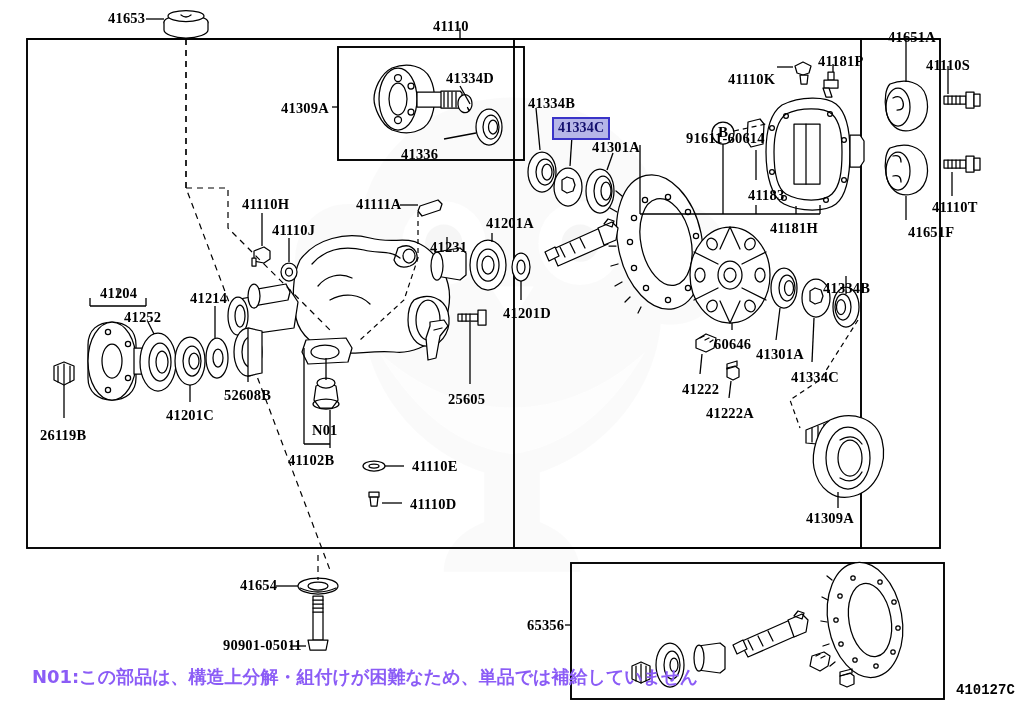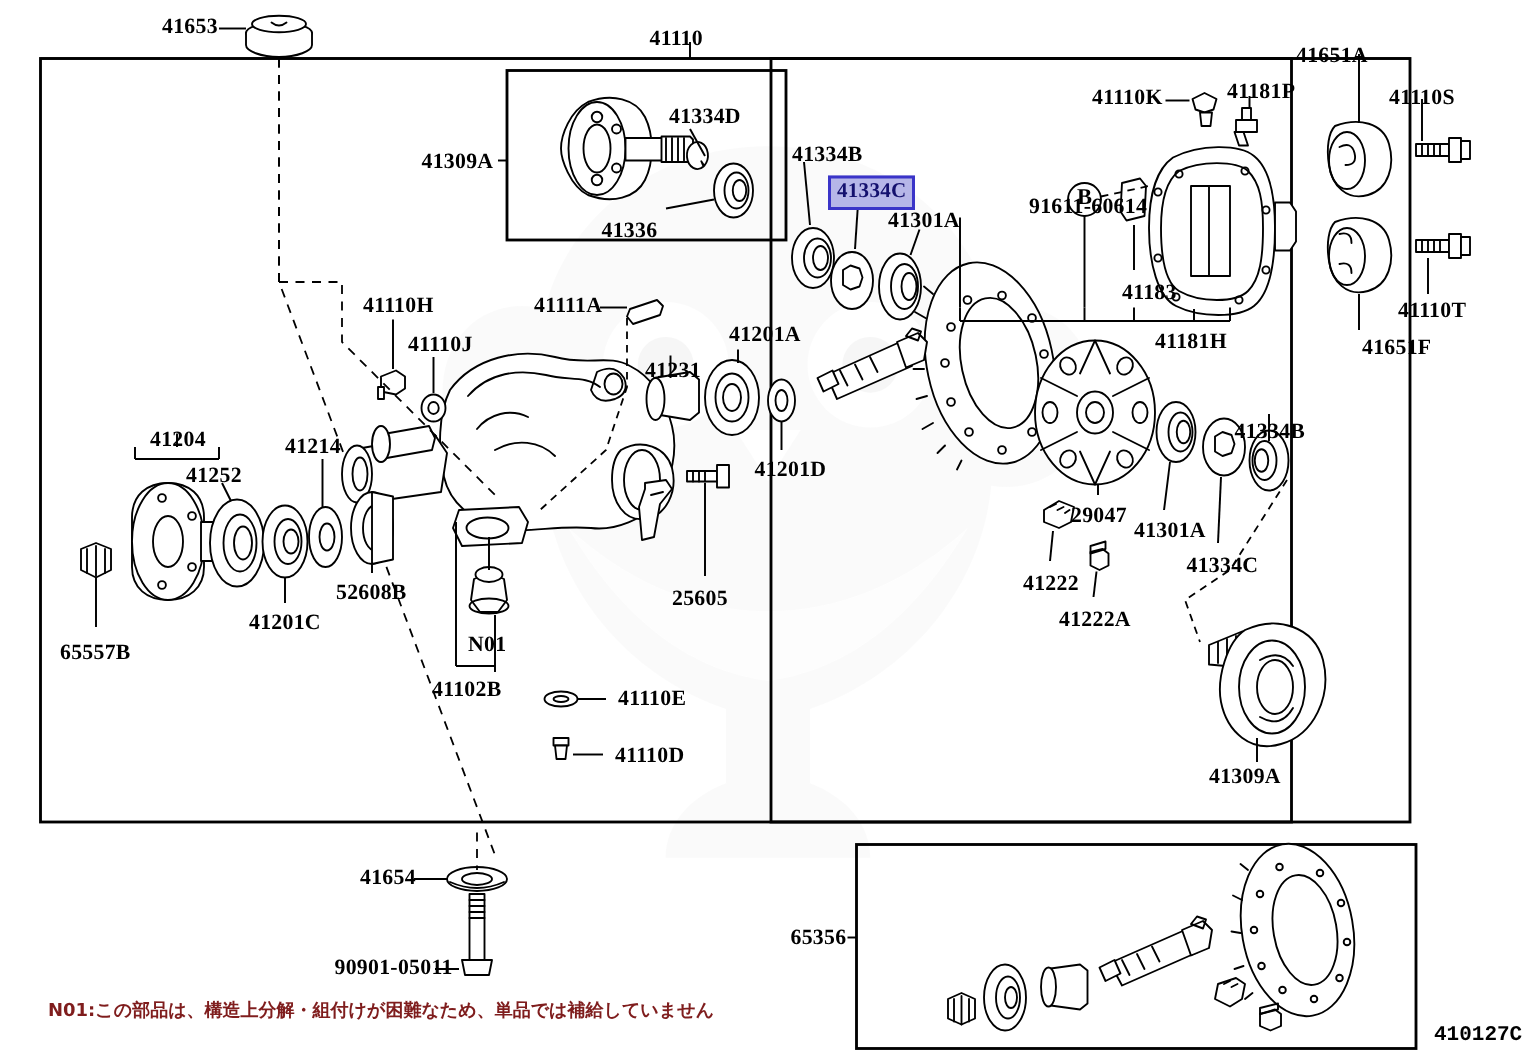--- a/index.html
+++ b/index.html
@@ -23,21 +23,21 @@
   .lbl.hl{
     padding:2px 4px 3px 4px;
     background:#b6b6e8;
     border:2px solid #3a34c8;
     color:#14106e;
     font-size:14px;
   }
   .jp{
     position:absolute;
     font-family:"DejaVu Sans",sans-serif;
-    font-weight:bold;font-size:12px;white-space:nowrap;color:#7f1d1d;
+    font-weight:bold;font-size:18px;white-space:nowrap;color:#8b5cf6;
   }
   .code{
     position:absolute;
     font-family:Liberation Mono, monospace;
     font-weight:bold;font-size:14px;color:#000;white-space:nowrap;
   }
 </style>
 </head>
 <body>
 
@@ -533,52 +533,52 @@
   <div class="lbl" style="left:433px;top:19px">41110</div>
 
   <div class="lbl" style="left:281px;top:101px">41309A</div>
   <div class="lbl" style="left:446px;top:71px">41334D</div>
   <div class="lbl" style="left:401px;top:147px">41336</div>
 
   <div class="lbl" style="left:528px;top:96px">41334B</div>
   <div class="lbl hl" style="left:552px;top:117px">41334C</div>
   <div class="lbl" style="left:592px;top:140px">41301A</div>
 
-  <div class="lbl" style="left:728px;top:58px">41110K</div>
+  <div class="lbl" style="left:728px;top:72px">41110K</div>
   <div class="lbl" style="left:818px;top:54px">41181P</div>
   <div class="lbl" style="left:686px;top:131px">91611-60614</div>
   <div class="lbl" style="left:748px;top:188px">41183</div>
   <div class="lbl" style="left:770px;top:221px">41181H</div>
   <div class="lbl" style="left:718px;top:125px;font-size:15px">B</div>
 
-  <div class="lbl" style="left:864px;top:30px">41651A</div>
+  <div class="lbl" style="left:888px;top:30px">41651A</div>
   <div class="lbl" style="left:926px;top:58px">41110S</div>
   <div class="lbl" style="left:932px;top:200px">41110T</div>
   <div class="lbl" style="left:908px;top:225px">41651F</div>
 
   <div class="lbl" style="left:242px;top:197px">41110H</div>
   <div class="lbl" style="left:272px;top:223px">41110J</div>
   <div class="lbl" style="left:356px;top:197px">41111A</div>
   <div class="lbl" style="left:430px;top:240px">41231</div>
   <div class="lbl" style="left:486px;top:216px">41201A</div>
   <div class="lbl" style="left:503px;top:306px">41201D</div>
   <div class="lbl" style="left:448px;top:392px">25605</div>
 
   <div class="lbl" style="left:100px;top:286px">41204</div>
   <div class="lbl" style="left:124px;top:310px">41252</div>
   <div class="lbl" style="left:190px;top:291px">41214</div>
   <div class="lbl" style="left:166px;top:408px">41201C</div>
   <div class="lbl" style="left:224px;top:388px">52608B</div>
-  <div class="lbl" style="left:40px;top:428px">65557B</div>
+  <div class="lbl" style="left:40px;top:428px">26119B</div>
   <div class="lbl" style="left:312px;top:423px">N01</div>
   <div class="lbl" style="left:288px;top:453px">41102B</div>
   <div class="lbl" style="left:412px;top:459px">41110E</div>
   <div class="lbl" style="left:410px;top:497px">41110D</div>
 
-  <div class="lbl" style="left:714px;top:337px">29047</div>
+  <div class="lbl" style="left:714px;top:337px">60646</div>
   <div class="lbl" style="left:756px;top:347px">41301A</div>
   <div class="lbl" style="left:791px;top:370px">41334C</div>
   <div class="lbl" style="left:823px;top:281px">41334B</div>
   <div class="lbl" style="left:682px;top:382px">41222</div>
   <div class="lbl" style="left:706px;top:406px">41222A</div>
   <div class="lbl" style="left:806px;top:511px">41309A</div>
 
   <div class="lbl" style="left:240px;top:578px">41654</div>
   <div class="lbl" style="left:223px;top:638px">90901-05011</div>
 

